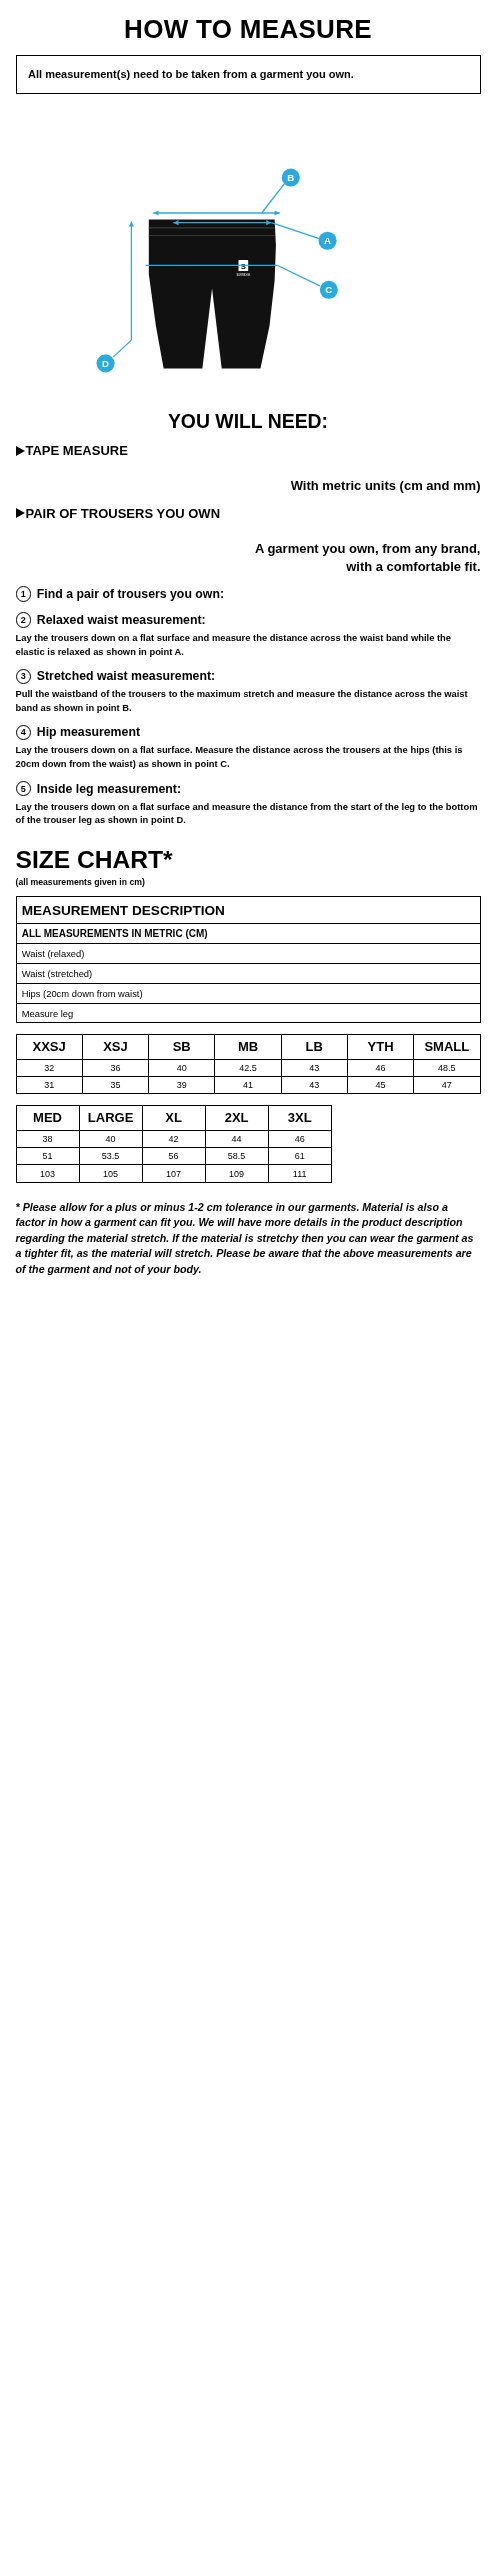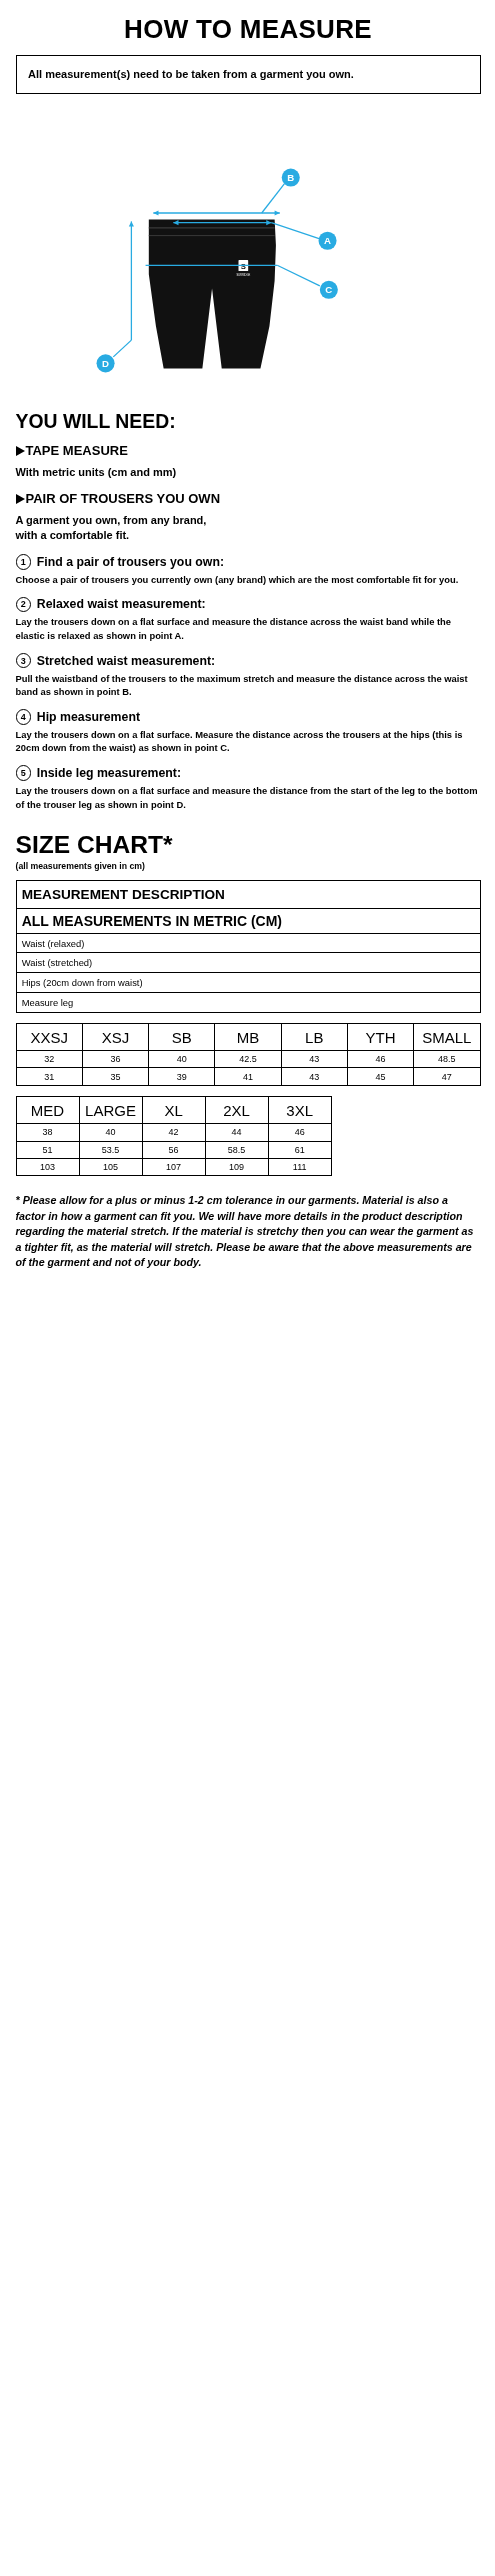--- a/index.html
+++ b/index.html
@@ -32,42 +32,44 @@
   }
 
   
   .diagram { width: 100%; height: 271px; margin: 6.5px 0 26px 0; position: relative; }
 
   
   .section-title {
     font-size: 19.4px;
     font-weight: bold;
     margin: 18px 0 10.3px 0;
+    text-align: center;
   }
 
   .need-item { margin-bottom: 10.3px; }
   .need-head {
     display: flex;
     align-items: center;
     gap: 1px;
     font-size: 13px;
     font-weight: bold;
   }
   .tri {
     width: 0; height: 0;
     border-left: 9.7px solid #000;
     border-top: 5.8px solid transparent;
     border-bottom: 5.8px solid transparent;
     flex: none;
   }
   .need-sub {
-    font-size: 11px;
+    font-size: 13px;
     font-weight: bold;
     line-height: 1.4;
-    margin-top: 7px;
+    margin-top: 19px;
+    text-align: right;
   }
 
   
   .step { margin-bottom: 10.3px; }
   .step-head {
     display: flex;
     align-items: center;
     gap: 5.8px;
     margin-bottom: 3.2px;
   }
@@ -88,30 +90,30 @@
 
   table { border-collapse: collapse; }
   .desc-table { width: 100%; border: 1.3px solid #000; }
   .desc-table td {
     border-top: 0.6px solid #000;
     padding: 3.9px 5.2px;
     font-size: 9.4px;
   }
   .desc-table tr:first-child td { border-top: none; }
   .desc-table .hdr { font-size: 13.6px; font-weight: bold; padding: 5.8px 5.2px; }
-  .desc-table .subhdr { font-size: 14px; font-weight: bold; }
+  .desc-table .subhdr { font-size: 10px; font-weight: bold; }
 
   .size-table { border: 1.3px solid #000; margin-top: 10.3px; }
   .size-table td, .size-table th {
     border: 0.6px solid #000;
     padding: 3.2px 2.6px;
     text-align: center;
     font-size: 9px;
   }
-  .size-table th { font-weight: normal; font-size: 15px; padding: 4.5px 2.6px; }
+  .size-table th { font-weight: bold; font-size: 13px; padding: 4.5px 2.6px; }
   .size-table tr.head th { border-bottom: 1.3px solid #000; }
   .t1 { width: 100%; }
   .t1 th, .t1 td { width: 14.28%; }
   .t2 { width: 68%; }
   .t2 th, .t2 td { width: 20%; }
 
   
   .footnote {
     margin: 17px 0 19.4px 0;
     font-size: 10.7px;
@@ -195,21 +197,20 @@
     </div>
     <div class="need-sub" style="white-space:pre-line">A garment you own, from any brand,
 with a comfortable fit.</div>
   </div>
 
   <div class="step">
     <div class="step-head">
       <span class="circ">1</span>
       <span class="step-title">Find a pair of trousers you own:</span>
     </div>
-    <div class="step-body">Choose a pair of trousers you currently own (any brand) which are the most comfortable fit for you.</div>
   </div>
 
   <div class="step">
     <div class="step-head">
       <span class="circ">2</span>
       <span class="step-title">Relaxed waist measurement:</span>
     </div>
     <div class="step-body">Lay the trousers down on a flat surface and measure the distance across the waist band while the elastic is relaxed as shown in point A.</div>
   </div>
 

